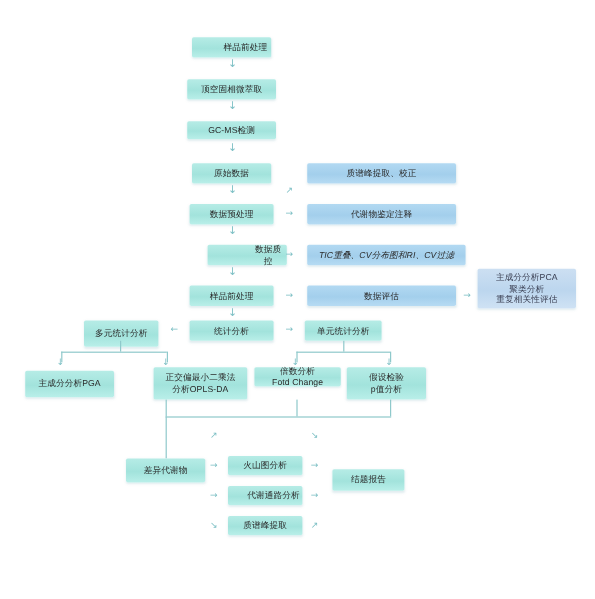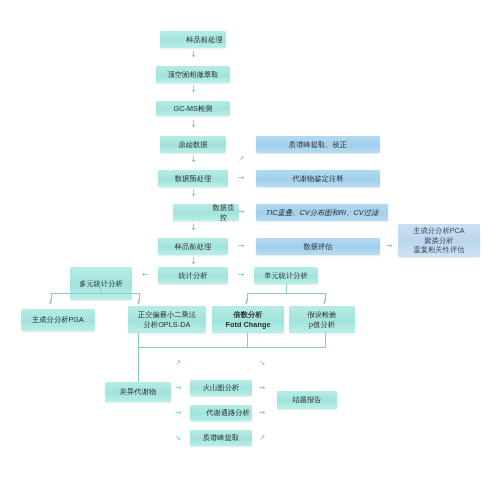--- a/index.html
+++ b/index.html
@@ -100,21 +100,21 @@
   <div class="arrow right sm" style="left:238px; top:208px;"></div>
 
   <div class="node blue" style="left:256px; top:238px; width:124px; height:17px;">数据评估</div>
   <div class="arrow right sm" style="left:238px; top:242px;"></div>
 
   <div class="arrow right sm" style="left:386px; top:242px;"></div>
   <div class="node lilac" style="left:398px; top:224px; width:82px; height:33px;">主成分分析PCA
 聚类分析
 重复相关性评估</div>
 
-  <div class="node teal" style="left:70px; top:267px; width:62px; height:33px;">多元统计分析</div>
+  <div class="node teal" style="left:70px; top:267px; width:62px; height:22px;">多元统计分析</div>
   <div class="arrow left sm" style="left:142px; top:271px;"></div>
 
   <div class="node teal" style="left:158px; top:267px; width:70px; height:17px;">统计分析</div>
 
   <div class="arrow right sm" style="left:238px; top:271px;"></div>
   <div class="node teal" style="left:254px; top:267px; width:64px; height:17px;">单元统计分析</div>
 
   <div class="conn v" style="left:100px; top:284px; height:9px;"></div>
   <div class="conn h" style="left:51px; top:293px; width:88px;"></div>
   <div class="conn v" style="left:51px; top:293px; height:9px;"></div>
@@ -125,21 +125,21 @@
   <div class="conn v" style="left:286px; top:284px; height:9px;"></div>
   <div class="conn h" style="left:247px; top:293px; width:78px;"></div>
   <div class="conn v" style="left:247px; top:293px; height:9px;"></div>
   <div class="conn v" style="left:325px; top:293px; height:9px;"></div>
   <div class="arrow down sm" style="left:243px; top:298px;"></div>
   <div class="arrow down sm" style="left:321px; top:298px;"></div>
 
   <div class="node teal" style="left:21px; top:309px; width:74px; height:22px;">主成分分析PGA</div>
   <div class="node teal" style="left:100px; top:306px; width:78px; height:27px;margin-left:28px;">正交偏最小二乘法
 分析OPLS-DA</div>
-  <div class="node teal" style="left:212px; top:306px; width:72px; height:27px;font-weight:bold;">倍数分析
+  <div class="node teal" style="left:212px; top:306px; width:72px; height:16px;">倍数分析
 Fotd Change</div>
   <div class="node teal" style="left:289px; top:306px; width:66px; height:27px;">假设检验
 p值分析</div>
 
   <div class="conn v" style="left:138px; top:333px; height:14px;"></div>
   <div class="conn v" style="left:247px; top:333px; height:14px;"></div>
   <div class="conn v" style="left:325px; top:333px; height:14px;"></div>
   <div class="conn h" style="left:138px; top:347px; width:188px;"></div>
   <div class="conn v" style="left:138px; top:347px; height:35px;"></div>
 

